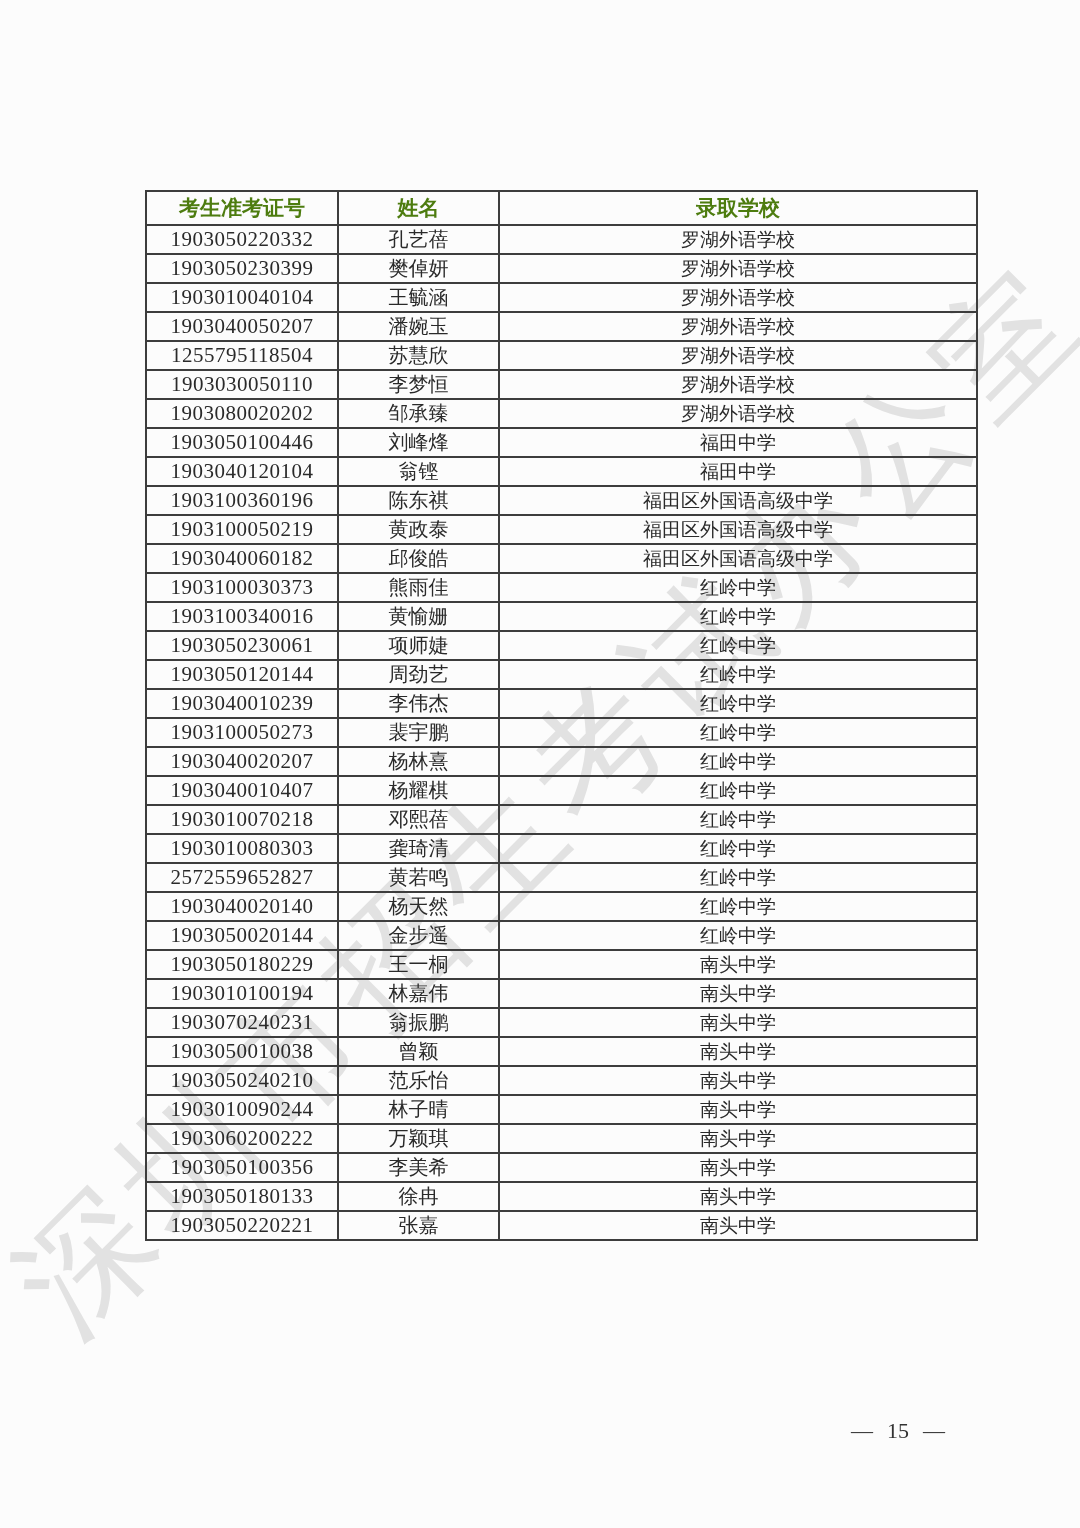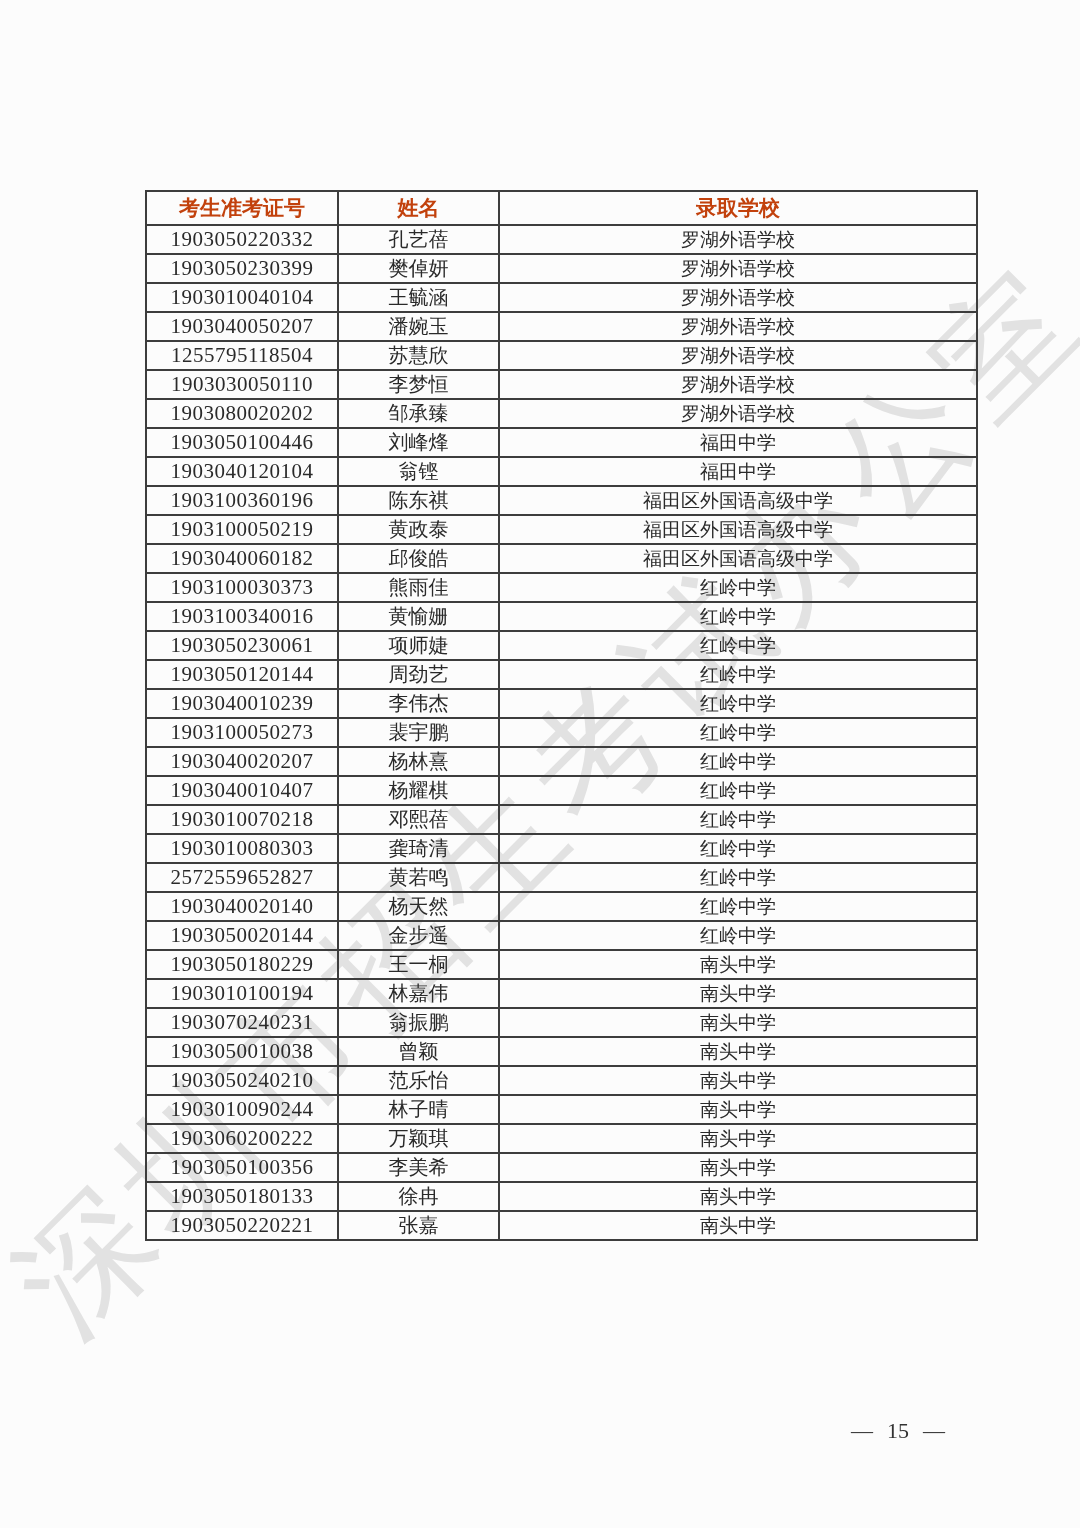--- a/index.html
+++ b/index.html
@@ -47,21 +47,21 @@
     padding: 0;
     color: #2a2a2a;
     background: transparent;
     overflow: hidden;
     white-space: nowrap;
   }
   .admission-table thead th {
     height: 32px;
     font-size: 21px;
     font-weight: bold;
-    color: #c2410c;
+    color: #4d7c0f;
     border-radius: 16px;
   }
   .admission-table tbody td {
     height: 27px;
     font-size: 20px;
   }
   .admission-table td.col0 {
     letter-spacing: 0.5px;
     font-size: 21px;
     border-radius: 7px;

